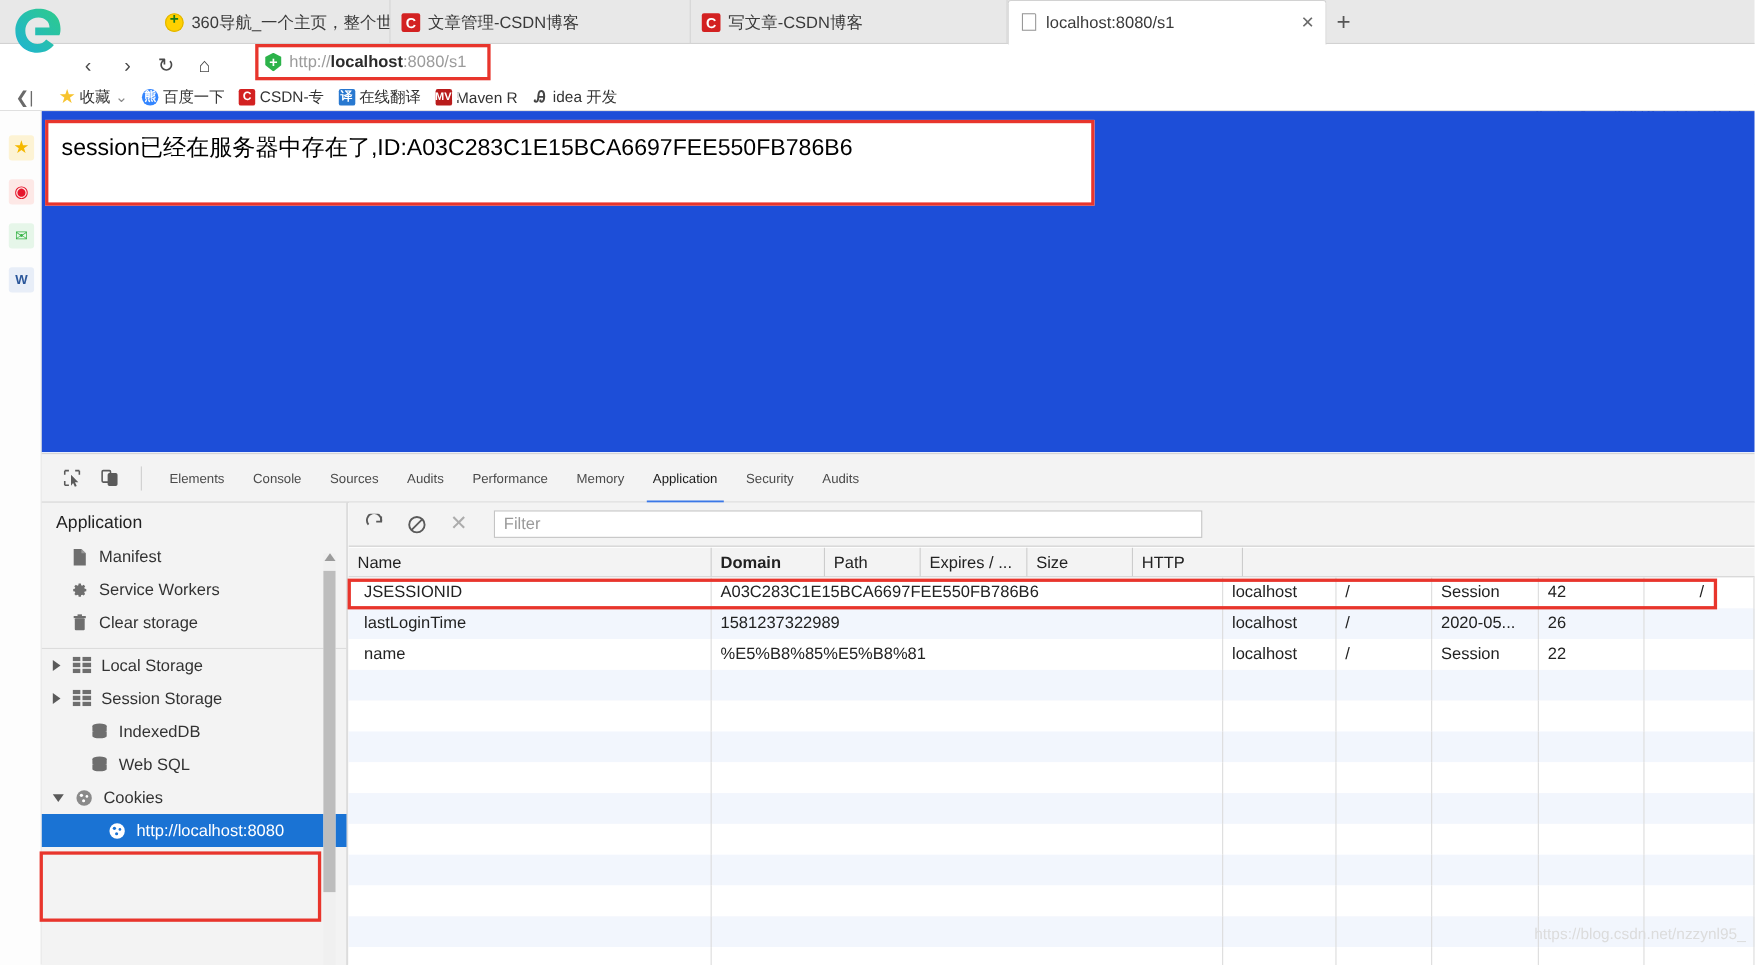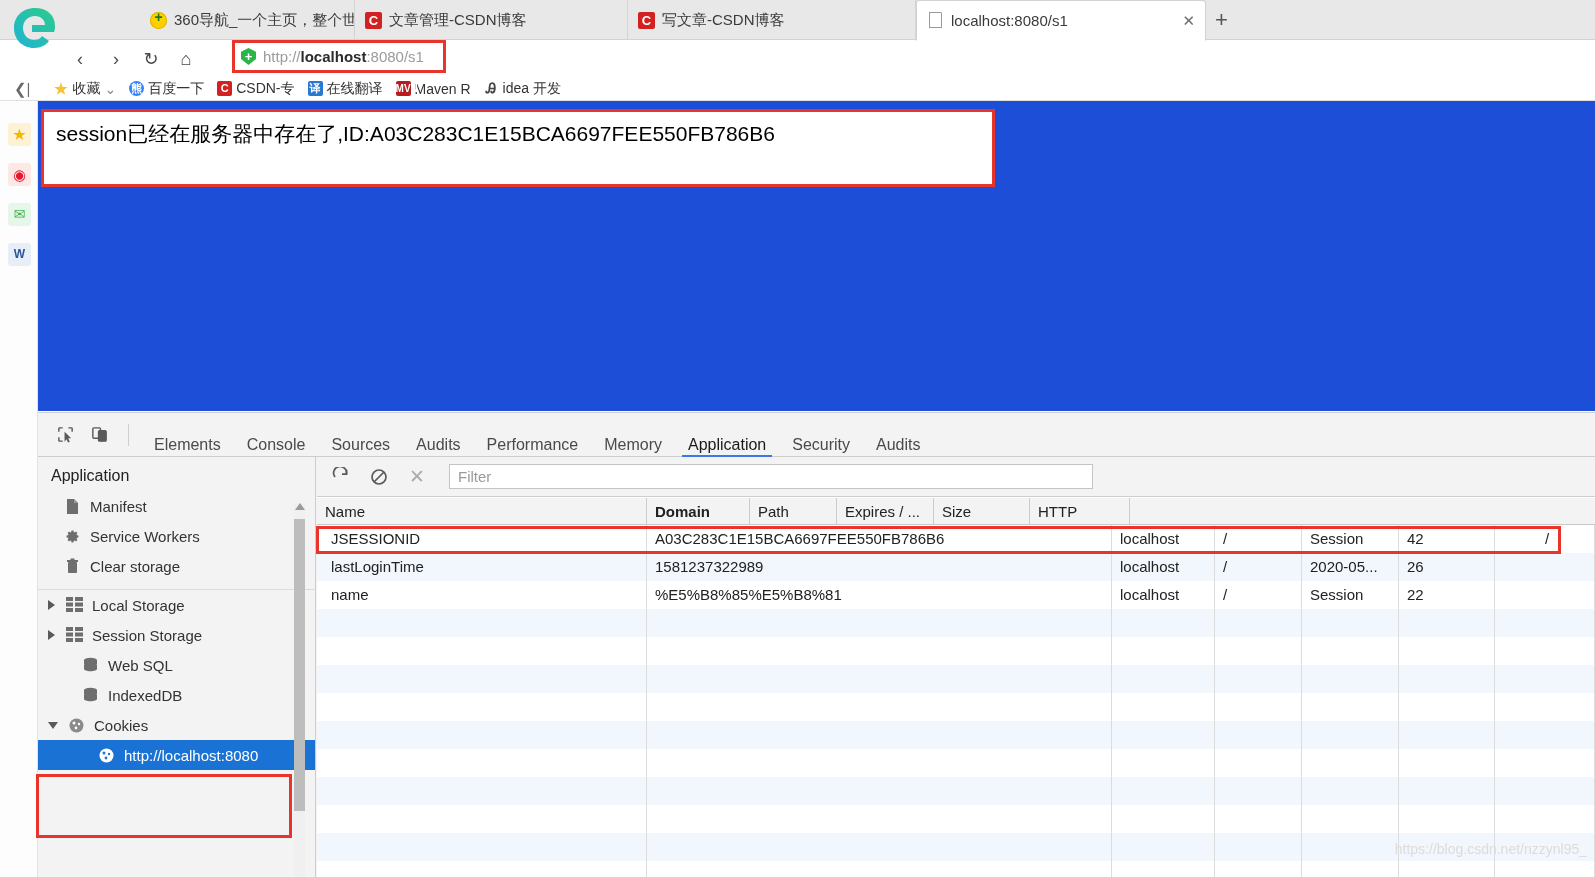--- a/index.html
+++ b/index.html
@@ -162,21 +162,21 @@
     border-top: 1px solid #cdcdcd;
   }
   .dt-tabbar {
     position: absolute; left: 0; top: 0; width: 1557px; height: 44px;
     background: #f3f3f3; border-bottom: 1px solid #cdcdcd;
     display: flex; align-items: center;
   }
   .dt-tool { width: 34px; height: 26px; display:flex; align-items:center; justify-content:center; }
   .dt-sep { width: 1px; height: 22px; background: #cfcfcf; margin: 0 12px; }
   .dt-tab {
-    font-size: 16px; color: #4a4a4a; padding: 10px 13px;
+    font-size: 12px; color: #4a4a4a; padding: 0 13px;
     height: 44px; line-height: 44px; position: relative; white-space: nowrap;
   }
   .dt-tab.sel { color: #1a1a1a; }
   .dt-tab.sel::after {
     content: ""; position: absolute; left: 7px; right: 7px; bottom: 0;
     height: 2px; background: #3b78e7;
   }
 
   
   .dt-side {
@@ -483,32 +483,32 @@
       </div>
 
       <div class="side-row" style="padding-left:44px;">
         <span class="ic-sq">
           <svg width="17" height="17" viewBox="0 0 17 17" fill="#6e6e6e">
             <ellipse cx="8.5" cy="3" rx="6.5" ry="2.2"></ellipse>
             <path d="M2 3v4c0 1.2 2.9 2.2 6.5 2.2S15 8.2 15 7V3z"></path>
             <path d="M2 8v4c0 1.2 2.9 2.2 6.5 2.2S15 13.2 15 12V8z"></path>
           </svg>
         </span>
-        <span>Web SQL</span>
+        <span>IndexedDB</span>
       </div>
 
       <div class="side-row" style="padding-left:44px;">
         <span class="ic-sq">
           <svg width="17" height="17" viewBox="0 0 17 17" fill="#6e6e6e">
             <ellipse cx="8.5" cy="3" rx="6.5" ry="2.2"></ellipse>
             <path d="M2 3v4c0 1.2 2.9 2.2 6.5 2.2S15 8.2 15 7V3z"></path>
             <path d="M2 8v4c0 1.2 2.9 2.2 6.5 2.2S15 13.2 15 12V8z"></path>
           </svg>
         </span>
-        <span>IndexedDB</span>
+        <span>Web SQL</span>
       </div>
 
       <div class="side-row">
         <span class="tri open"></span>
         <span class="ic-sq">
           <svg width="17" height="17" viewBox="0 0 17 17">
             <circle cx="8.5" cy="8.5" r="7" fill="#8a8a8a"></circle>
             <circle cx="6" cy="6" r="1.5" fill="#fff"></circle>
               <circle cx="11" cy="7" r="1.2" fill="#fff"></circle>
             <circle cx="8" cy="11" r="1.4" fill="#fff"></circle>

